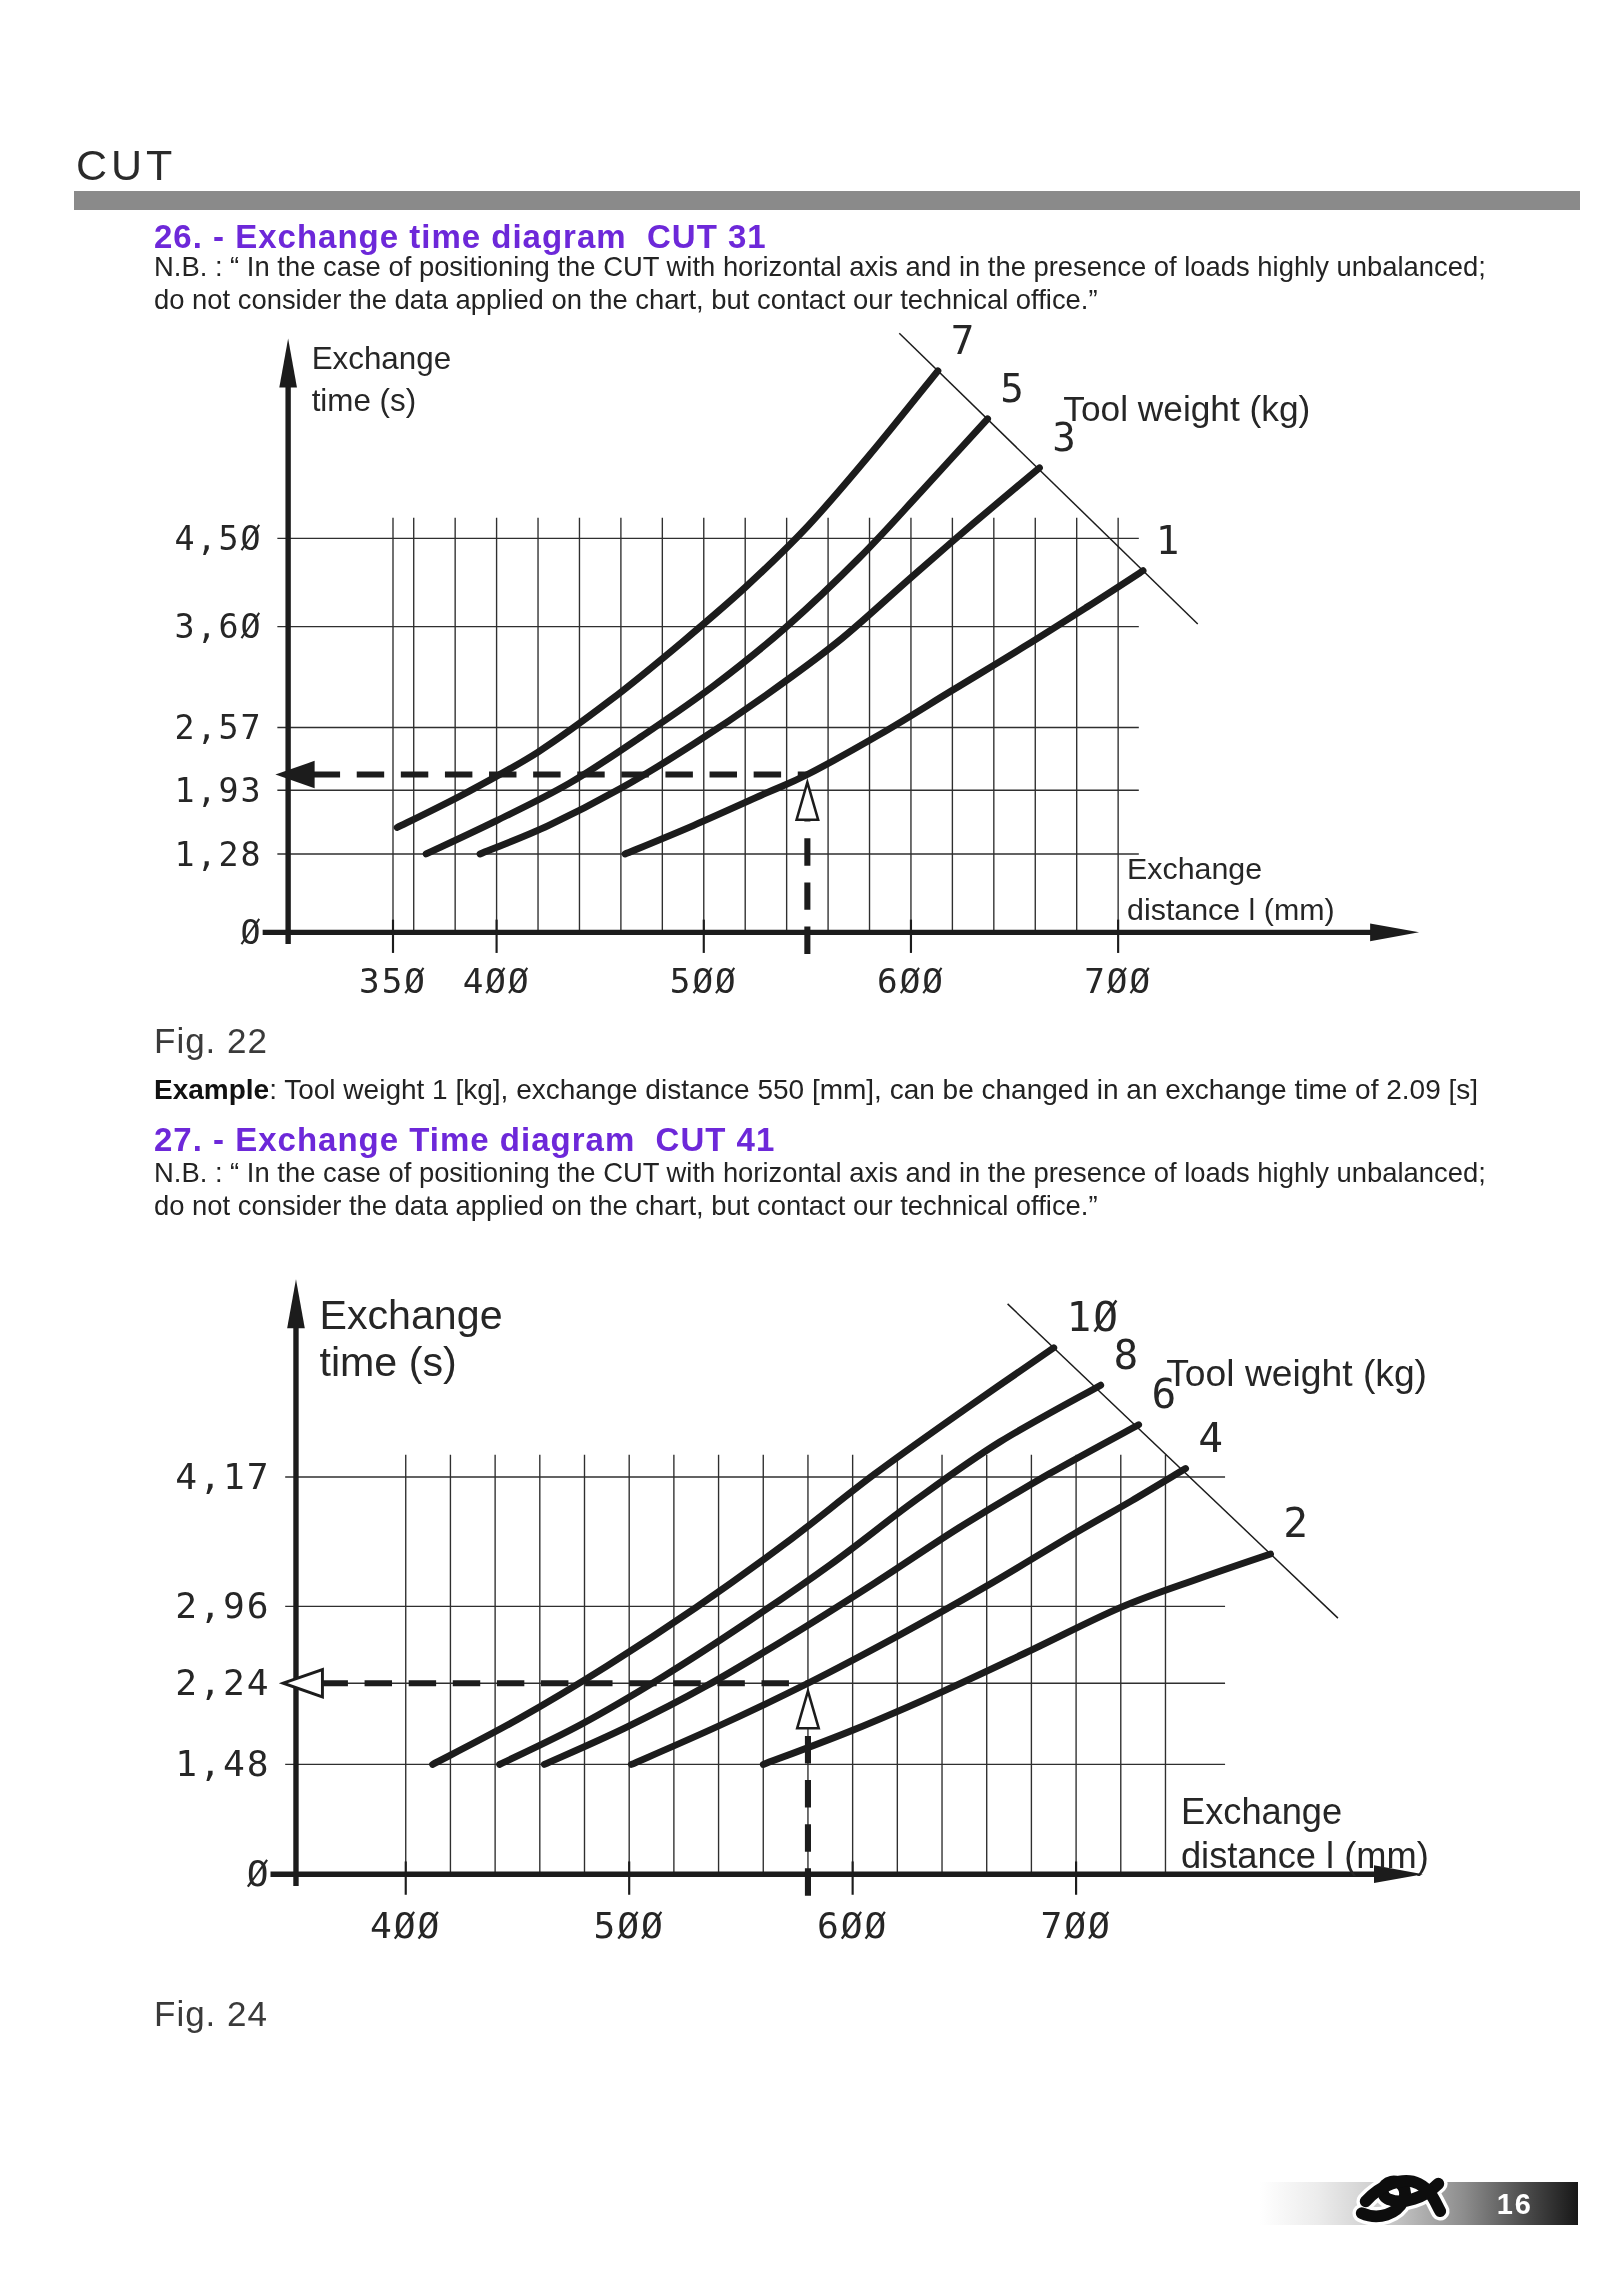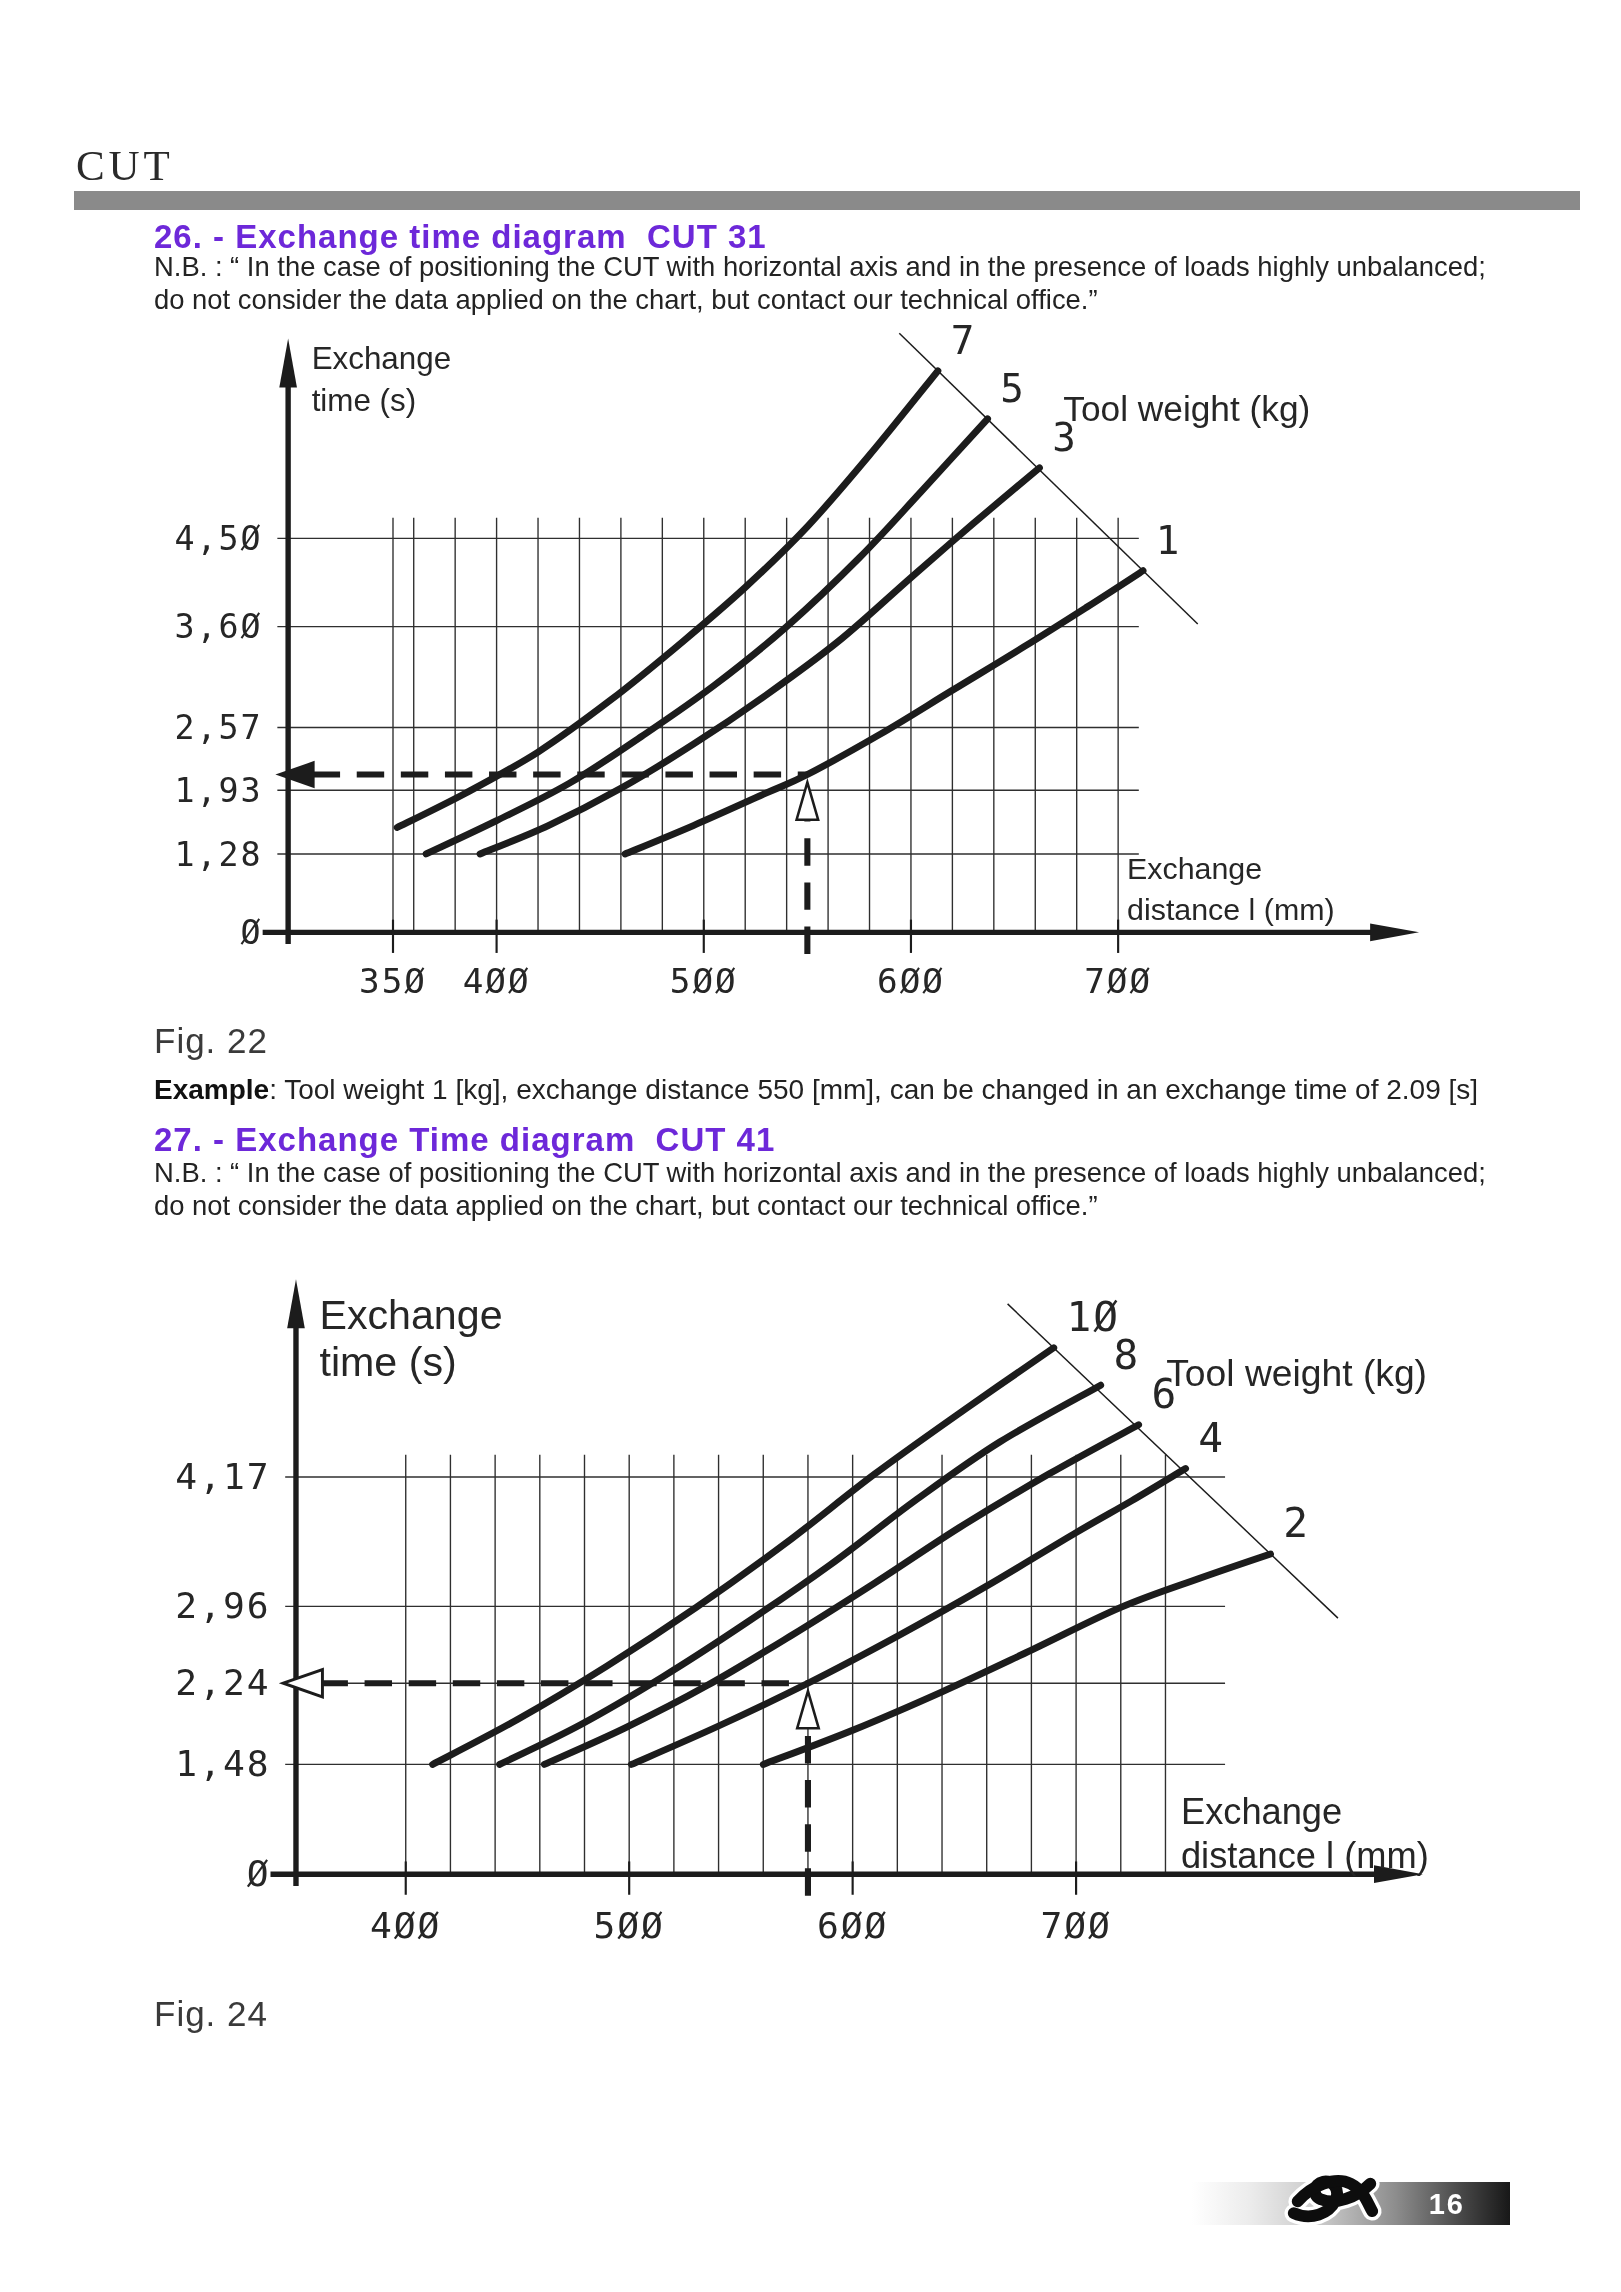--- a/index.html
+++ b/index.html
@@ -1,36 +1,36 @@
 <!DOCTYPE html>
 <html><head>
 <meta charset="utf-8">
 <style>
   html,body{margin:0;padding:0;background:#f2f2f2;}
   .page{position:relative;width:1621px;height:2293px;background:#ffffff;
         font-family:"Liberation Sans",sans-serif;overflow:hidden;margin:0 auto;}
   .abs{position:absolute;white-space:pre;}
-  .mono{font-family:Liberation Serif, serif;}
+  .mono{font-family:Liberation Sans, sans-serif;}
   .brand{left:76px;top:141px;font-size:43px;letter-spacing:3.9px;color:#2a2a2a;}
   .doc-title{right:53px;top:110px;font-size:76px;letter-spacing:3.9px;color:#282828;}
   .rule{left:74px;top:191px;width:1506px;height:18.6px;background:#8a8a8a;}
   .sec-heading{left:154px;font-size:33px;font-weight:bold;color:#6d28d9;letter-spacing:1px;}
   .h26{top:218px;}
   .h27{top:1121px;}
   .note{left:154px;font-size:27.4px;color:#232323;}
   .n1a{top:251px;} .n1b{top:284px;}
   .n2a{top:1157px;} .n2b{top:1190px;}
   .fig-caption{left:154px;font-size:35px;color:#3a3a3a;letter-spacing:1px;}
   .f22{top:1021px;} .f24{top:1994px;}
   .example{left:154px;font-size:28px;color:#222;}
   .e1{top:1074px;} .e2{top:2056px;}
   .ex-label{font-weight:bold;color:#111;margin-top:43px;}
   .ex-label.gray{color:#9e9e9e;}
   .charts{position:absolute;left:0;top:0;}
-  .footer-bar{left:1192px;top:2182px;width:318px;height:43px;
+  .footer-bar{left:1260px;top:2182px;width:318px;height:43px;
      background:linear-gradient(90deg,#ffffff 0%,#ececec 18%,#c6c6c6 42%,#8d8d8d 64%,#4a4a4a 84%,#181818 100%);}
   .page-num{position:absolute;right:45px;top:5.9px;font-size:29px;font-weight:bold;color:#ffffff;letter-spacing:2px;}
   .logo{position:absolute;left:86px;top:-19.6px;}
 </style>
 </head>
 <body>
 
 <div class="page">
 
   <div class="abs mono brand">CUT</div>

